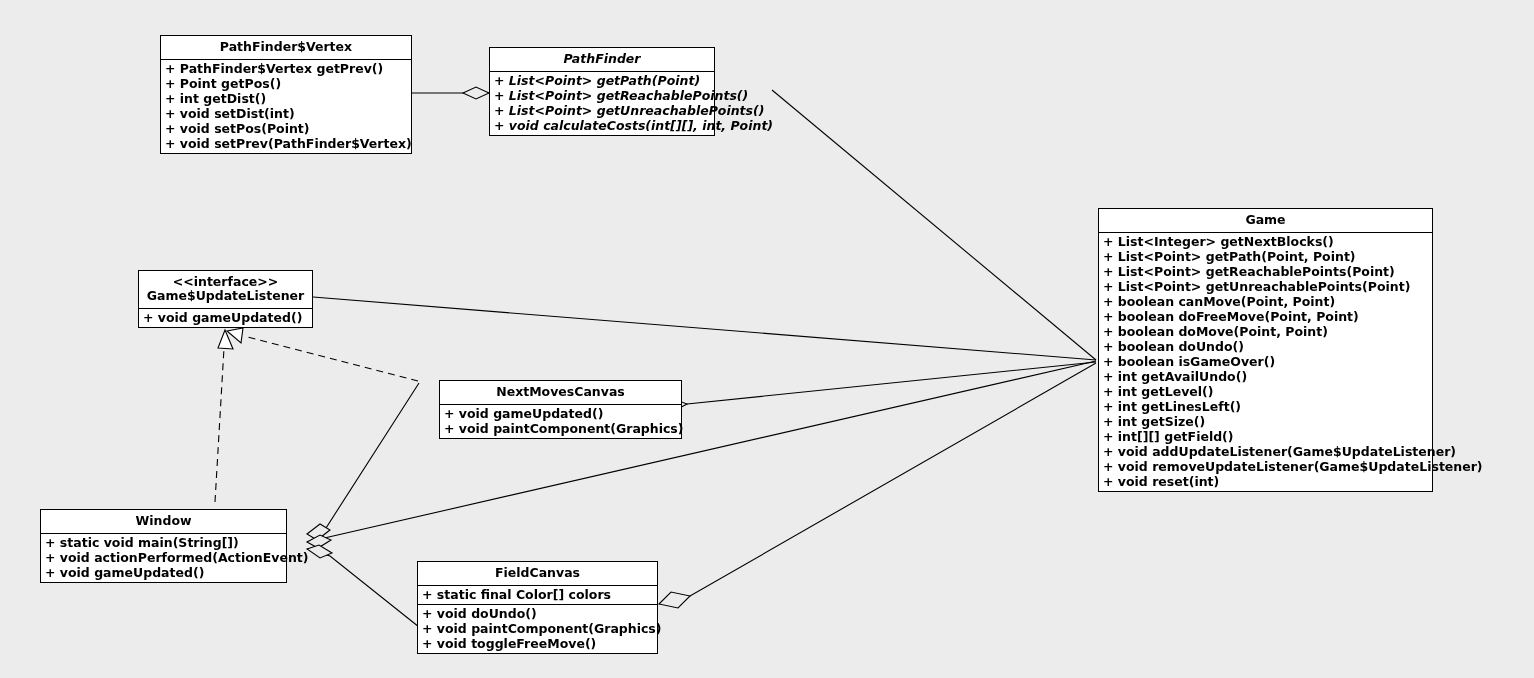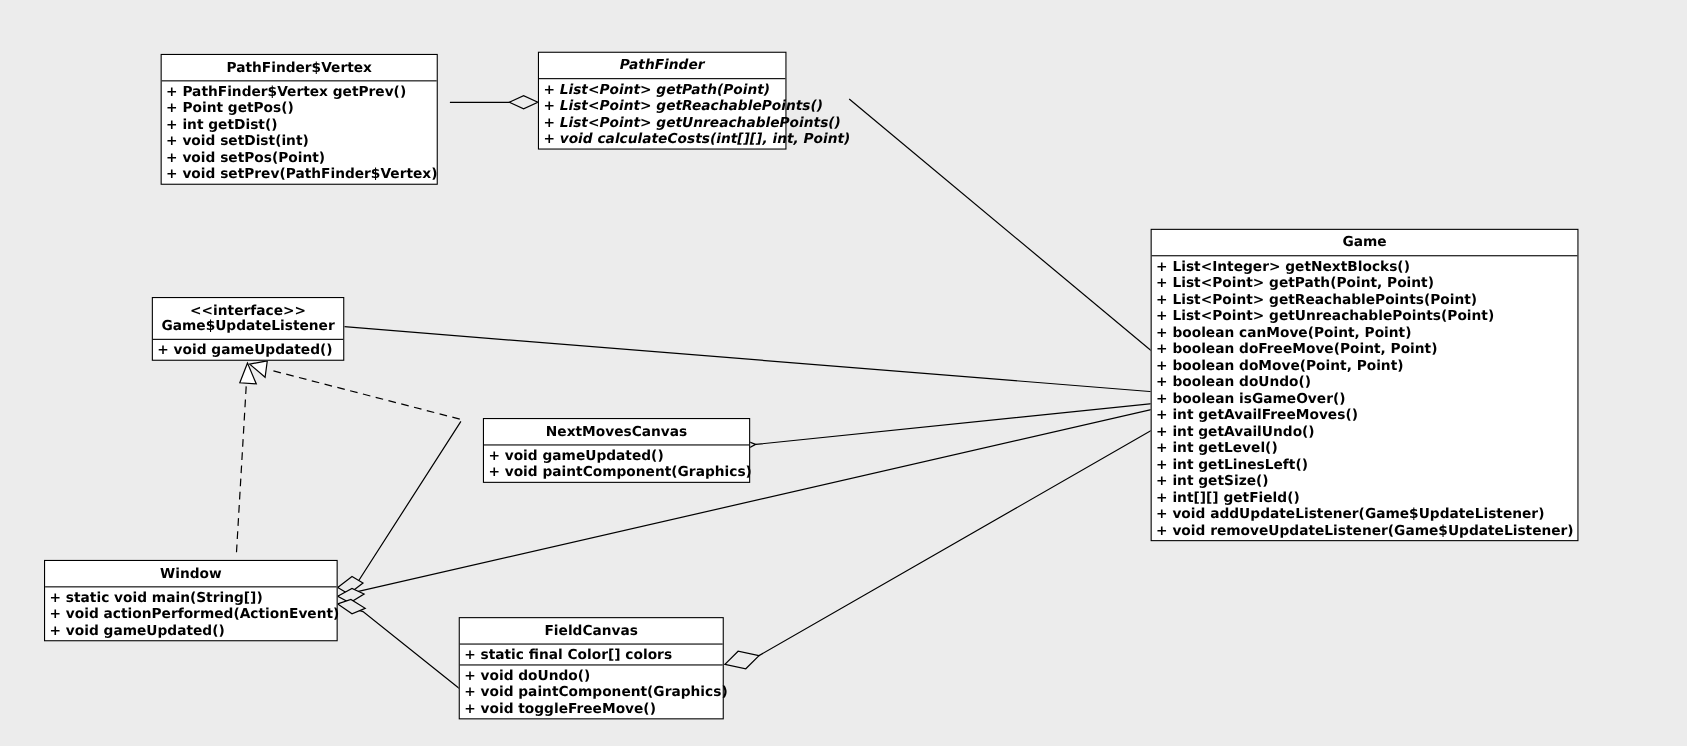--- a/index.html
+++ b/index.html
@@ -112,21 +112,21 @@
       </g>
 
       <g>
         <path d="M659,604 L690,596 L1096,363"></path>
         <polygon points="659,604 671,592 690,596 678,608" fill="#ececec" stroke="#000000" stroke-width="1.1"></polygon>
       </g>
 
     </g>
   </svg>
 
-  <div class="uml-class" style="left:146px; top:35px; width:252px;margin-top:14px;">
+  <div class="uml-class" style="left:160px; top:35px; width:252px;">
     <div class="class-header">
       <span>PathFinder$Vertex</span>
     </div>
     <div class="compartment">
       <div class="member">+ PathFinder$Vertex getPrev()</div>
       <div class="member">+ Point getPos()</div>
       <div class="member">+ int getDist()</div>
       <div class="member">+ void setDist(int)</div>
       <div class="member">+ void setPos(Point)</div>
       <div class="member">+ void setPrev(PathFinder$Vertex)</div>
@@ -138,42 +138,42 @@
       <span>PathFinder</span>
     </div>
     <div class="compartment">
       <div class="member">+ List&lt;Point&gt; getPath(Point)</div>
       <div class="member">+ List&lt;Point&gt; getReachablePoints()</div>
       <div class="member">+ List&lt;Point&gt; getUnreachablePoints()</div>
       <div class="member">+ void calculateCosts(int[][], int, Point)</div>
     </div>
   </div>
 
-  <div class="uml-class" style="left:1046px; top:208px; width:389px;">
+  <div class="uml-class" style="left:1098px; top:208px; width:335px;">
     <div class="class-header">
       <span>Game</span>
     </div>
     <div class="compartment">
       <div class="member">+ List&lt;Integer&gt; getNextBlocks()</div>
       <div class="member">+ List&lt;Point&gt; getPath(Point, Point)</div>
       <div class="member">+ List&lt;Point&gt; getReachablePoints(Point)</div>
       <div class="member">+ List&lt;Point&gt; getUnreachablePoints(Point)</div>
       <div class="member">+ boolean canMove(Point, Point)</div>
       <div class="member">+ boolean doFreeMove(Point, Point)</div>
       <div class="member">+ boolean doMove(Point, Point)</div>
       <div class="member">+ boolean doUndo()</div>
       <div class="member">+ boolean isGameOver()</div>
-      <div class="member">+ int getAvailFreeMoves()</div>
       <div class="member">+ int getAvailUndo()</div>
       <div class="member">+ int getLevel()</div>
       <div class="member">+ int getLinesLeft()</div>
       <div class="member">+ int getSize()</div>
       <div class="member">+ int[][] getField()</div>
       <div class="member">+ void addUpdateListener(Game$UpdateListener)</div>
       <div class="member">+ void removeUpdateListener(Game$UpdateListener)</div>
+      <div class="member">+ void reset(int)</div>
     </div>
   </div>
 
   <div class="uml-class" style="left:138px; top:270px; width:175px;">
     <div class="class-header">
       <span class="stereotype">&lt;&lt;interface&gt;&gt;</span>
       <span>Game$UpdateListener</span>
     </div>
     <div class="compartment">
       <div class="member">+ void gameUpdated()</div>
@@ -183,21 +183,21 @@
   <div class="uml-class" style="left:417px; top:380px; width:243px;margin-left:22px;">
     <div class="class-header">
       <span>NextMovesCanvas</span>
     </div>
     <div class="compartment">
       <div class="member">+ void gameUpdated()</div>
       <div class="member">+ void paintComponent(Graphics)</div>
     </div>
   </div>
 
-  <div class="uml-class" style="left:40px; top:509px; width:267px;">
+  <div class="uml-class" style="left:40px; top:509px; width:247px;">
     <div class="class-header">
       <span>Window</span>
     </div>
     <div class="compartment">
       <div class="member">+ static void main(String[])</div>
       <div class="member">+ void actionPerformed(ActionEvent)</div>
       <div class="member">+ void gameUpdated()</div>
     </div>
   </div>
 

